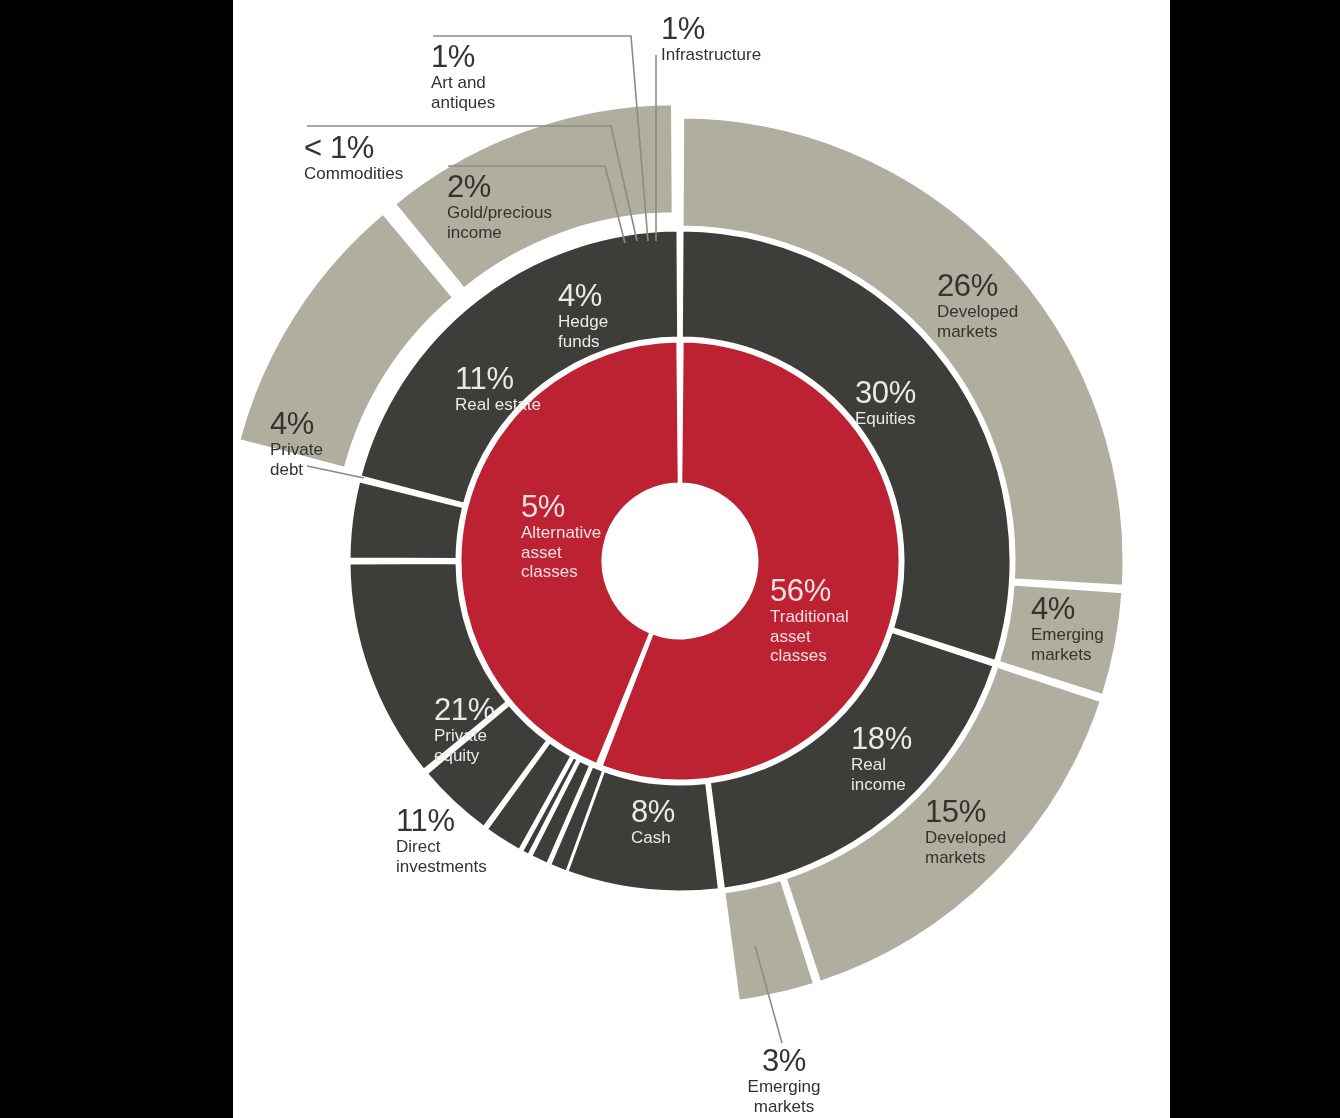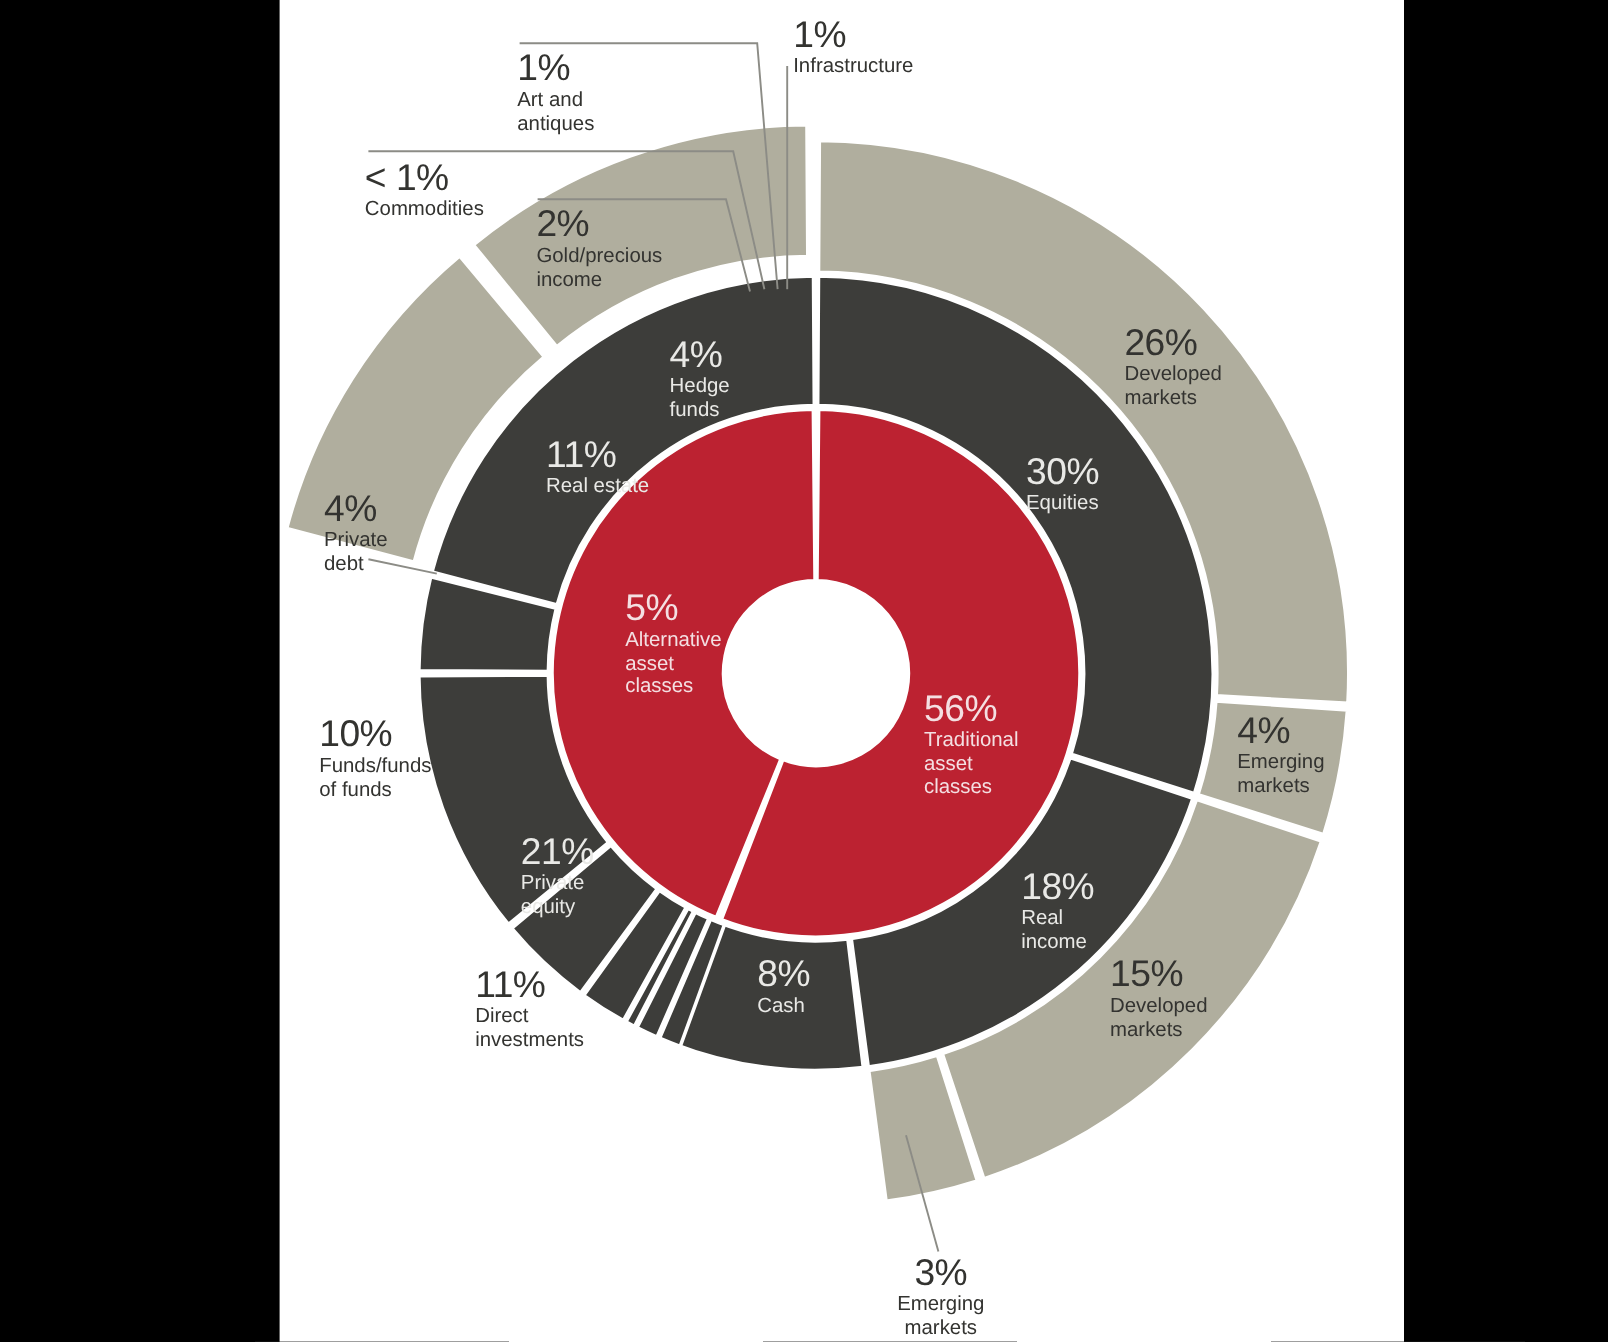--- a/index.html
+++ b/index.html
@@ -172,18 +172,13 @@
     <div class="nm">Emerging</div>
     <div class="nm">markets</div>
   </div>
 
   <div class="lbl dark" style="left:396px;top:804px;">
     <div class="pct">11%</div>
     <div class="nm">Direct</div>
     <div class="nm">investments</div>
   </div>
 
-  <div class="lbl dark" style="left:266px;top:595px;">
-    <div class="pct">10%</div>
-    <div class="nm">Funds/funds</div>
-    <div class="nm">of funds</div>
-  </div>
 </div>
 
 </body></html>

